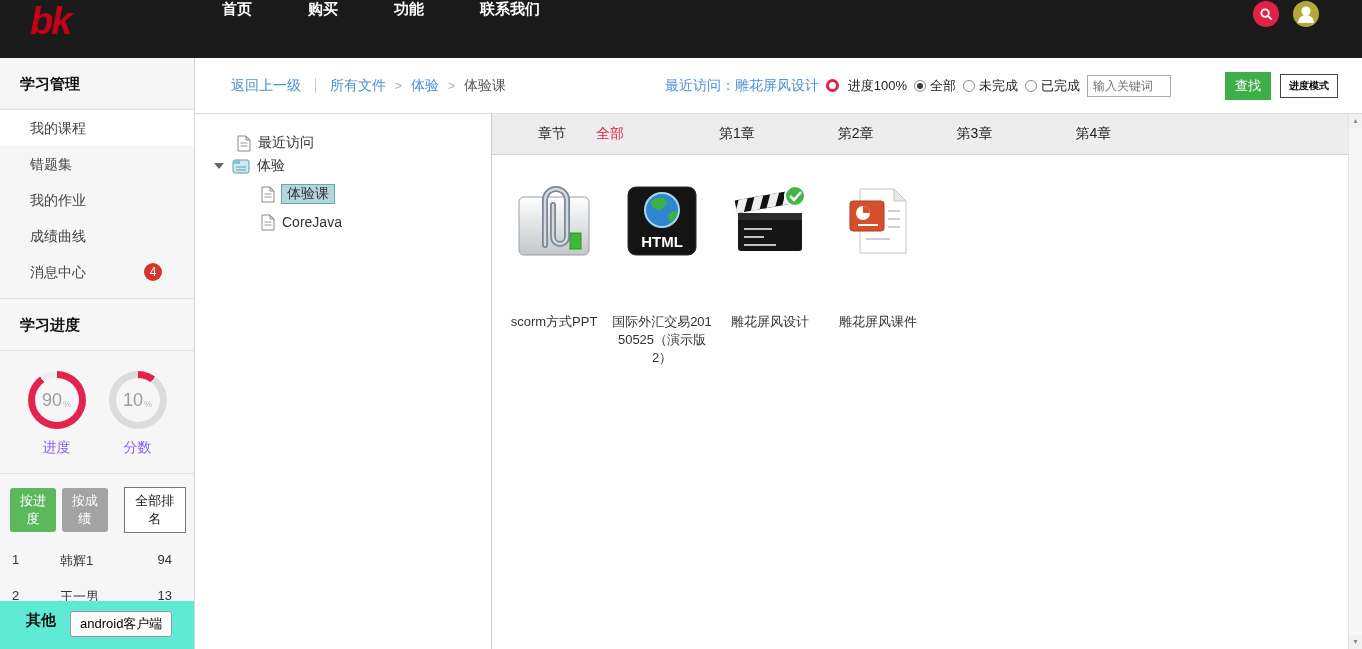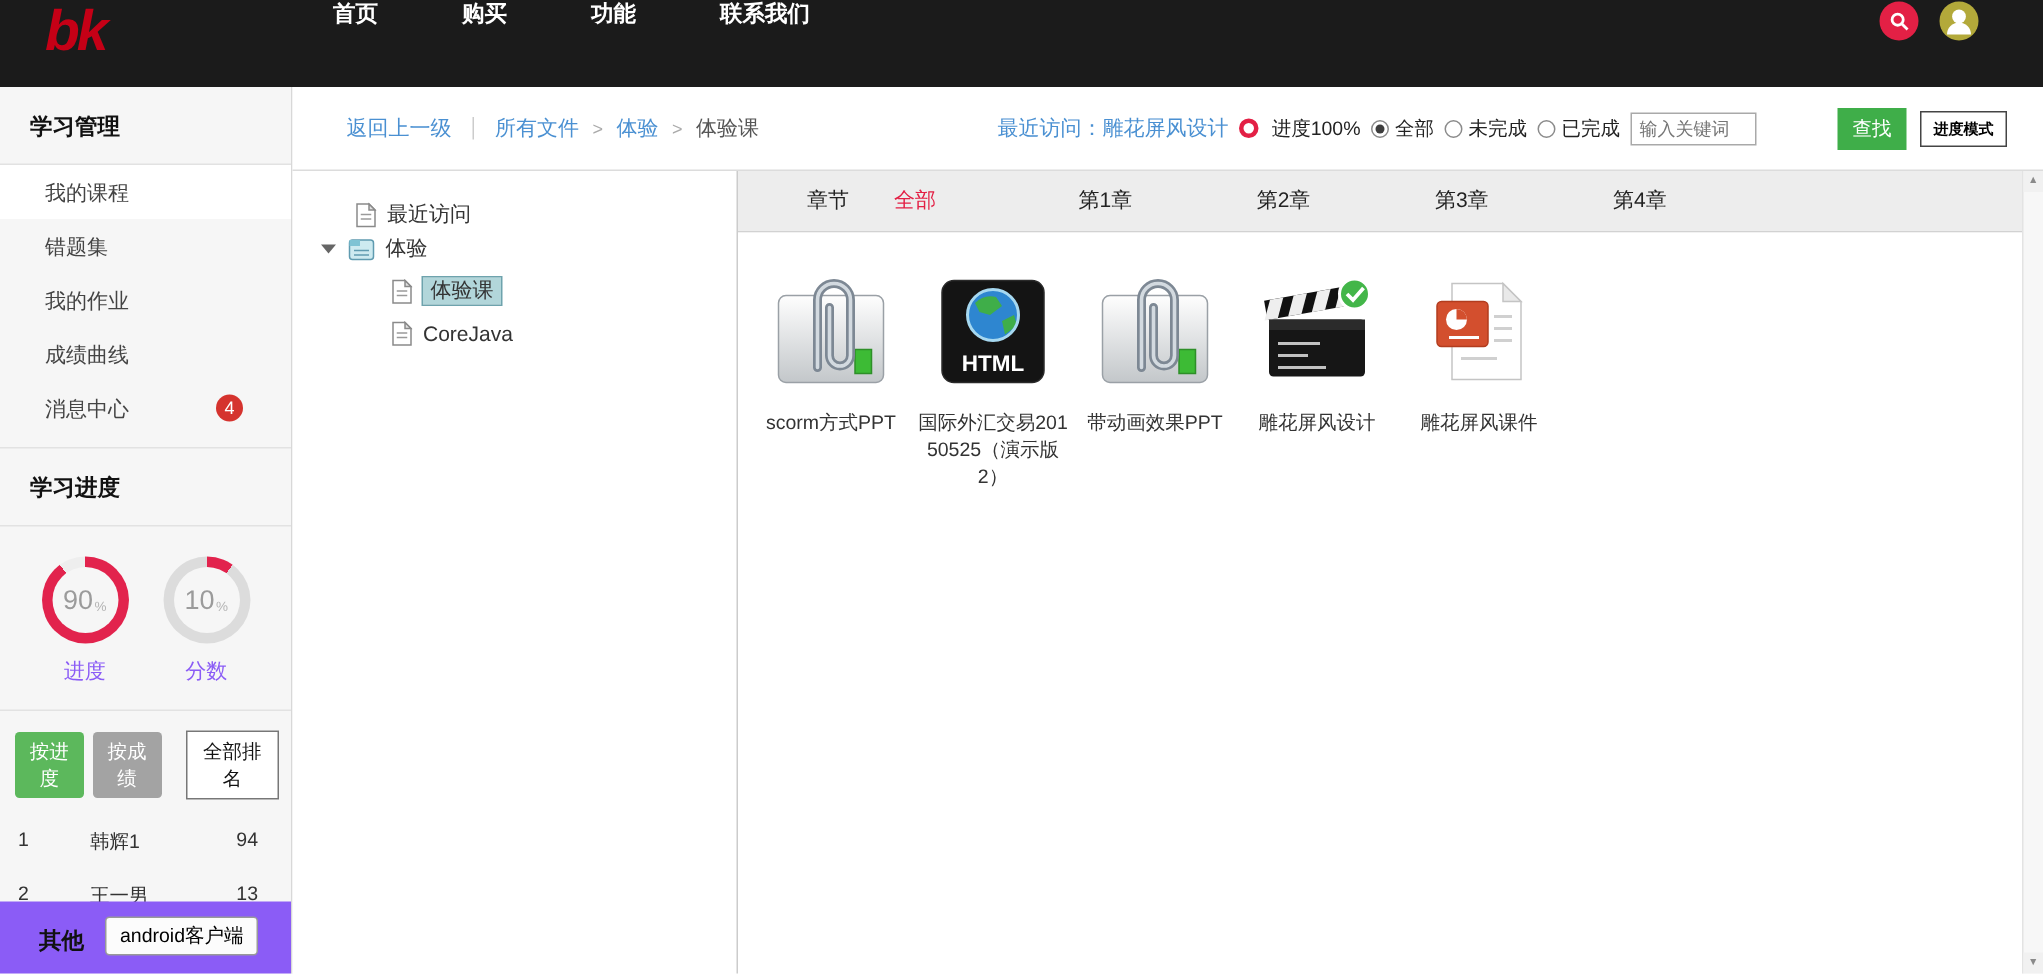--- a/index.html
+++ b/index.html
@@ -39,22 +39,22 @@
                   font-size:14px; color:#8b5cf6; border-bottom:1px solid #e2e2e2; }
   .rank-btns { display:flex; align-items:center; padding:13px 8px 10px 10px; gap:6px; }
   .btn-green { background:#5cb85c; color:#fff; font-size:13px; padding:4px 7px;
                border-radius:3px; border:none; cursor:pointer; }
   .btn-gray  { background:#a3a3a3; color:#fff; font-size:13px; padding:4px 7px;
                border-radius:3px; border:none; cursor:pointer; }
   .btn-outline { background:#fff; border:1px solid #777; color:#111; font-size:13px;
                  padding:4px 9px; margin-left:10px; cursor:pointer; }
   .rank-row { display:flex; padding:9px 22px 9px 12px; font-size:13px; color:#333; }
   .rank-no { width:48px; } .rank-name { flex:1; } .rank-score { width:30px; text-align:right; }
-  .side-bottom { position:absolute; bottom:0; left:0; right:0; display:flex; align-items:flex-end;
-                 gap:14px; padding:10px 0 12px 26px; background:#8b5cf6; }
+  .side-bottom { position:absolute; bottom:0; left:0; right:0; display:flex; align-items:flex-start;
+                 gap:14px; padding:10px 0 12px 26px; background:#5eead4; }
   .other-title { font-weight:bold; font-size:15px; color:#111; }
   .android-btn { background:#fcfcfc; border:1px solid #999; border-radius:3px; font-size:13px;
                  padding:3px 9px; cursor:pointer; }
 
   
   .toolbar { position:absolute; left:195px; top:58px; right:0; height:56px; background:#fff;
              border-bottom:1px solid #dcdcdc; display:flex; align-items:center; }
   .tb-left { display:flex; align-items:center; margin-left:36px; font-size:14px; gap:9px; }
   .link-blue { color:#4a90d2; cursor:pointer; }
   .tb-div { width:1px; height:15px; background:#ccc; margin:0 5px; }
@@ -90,21 +90,21 @@
                 border-bottom:1px solid #d2d2d2; display:flex; align-items:center; font-size:14px; color:#222; }
   .ch-title { margin-left:46px; }
   .ch-tab { cursor:pointer; }
   .ch-tab.t0 { margin-left:30px; color:#e32045; }
   .ch-tab.t1 { margin-left:95px; }
   .ch-tab.t2, .ch-tab.t3, .ch-tab.t4 { margin-left:83px; }
 
   
   .filearea { position:absolute; left:492px; top:155px; right:14px; bottom:0; background:#fff; }
   .filegrid { display:flex; align-items:flex-start; padding:22px 8px 0 12px; gap:8px; }
-  .file { width:100px; display:flex; flex-direction:column; align-items:center; cursor:pointer; }
+  .file { width:100px; display:flex; flex-direction:column; align-items:center; cursor:pointer;gap:40px; }
   .ficon { width:84px; height:88px; display:flex; align-items:center; justify-content:center; }
   .fname { margin-top:8px; font-size:13px; color:#333; text-align:center; line-height:18px; word-break:break-all; }
 
   
   .vscroll { position:absolute; right:0; top:114px; bottom:0; width:14px; background:#f7f7f7;
              border-left:1px solid #e3e3e3; }
   .vs-btn { position:absolute; left:0; right:0; height:14px; font-size:7px; color:#8a8a8a;
             text-align:center; line-height:14px; background:#f1f1f1; cursor:pointer; }
   .vs-btn.up { top:0; } .vs-btn.down { bottom:0; }
 </style>
@@ -324,31 +324,20 @@
           <circle cx="40" cy="29" r="17" fill="#2e86d0"></circle>
           <path d="M28 21 q6 -6 14 -4 l4 6 -8 6 -7 -2 z" fill="#3fae49"></path>
           <path d="M46 33 l8 -4 2 7 -8 6 z" fill="#3fae49"></path>
           <circle cx="40" cy="29" r="17" fill="none" stroke="#a6d8f0" stroke-width="2"></circle>
           <text x="40" y="66" font-size="15" font-weight="bold" fill="#ffffff" text-anchor="middle">HTML</text>
         </svg>
       </div>
       <div class="fname">国际外汇交易20150525（演示版2）</div>
     </div>
 
-    <div class="file">
-      <div class="ficon">
-        <svg width="80" height="80" viewBox="0 0 80 80">
-          <rect x="5" y="16" width="70" height="58" rx="5" fill="url(#gAtt)" stroke="#9aa0a6"></rect>
-          <rect x="56" y="52" width="11" height="16" fill="#3dbb35" stroke="#2e8f28"></rect>
-          <path d="M31 64 V19 a11 11 0 0 1 22 0 v37 a7 7 0 0 1 -14 0 V24" fill="none" stroke="#7d8894" stroke-width="6" stroke-linecap="round"></path>
-          <path d="M31 64 V19 a11 11 0 0 1 22 0 v37 a7 7 0 0 1 -14 0 V24" fill="none" stroke="#d3dae0" stroke-width="2.4" stroke-linecap="round"></path>
-        </svg>
-      </div>
-      <div class="fname">带动画效果PPT</div>
-    </div>
 
     <div class="file">
       <div class="ficon">
         <svg width="80" height="80" viewBox="0 0 80 80">
           <g transform="rotate(-10 14 26)">
             <rect x="6" y="18" width="62" height="13" fill="#111"></rect>
             <path d="M10 18 l9 0 -6 13 -9 0 z" fill="#eee"></path>
             <path d="M26 18 l9 0 -6 13 -9 0 z" fill="#eee"></path>
             <path d="M42 18 l9 0 -6 13 -9 0 z" fill="#eee"></path>
             <path d="M58 18 l9 0 -6 13 -9 0 z" fill="#eee"></path>

